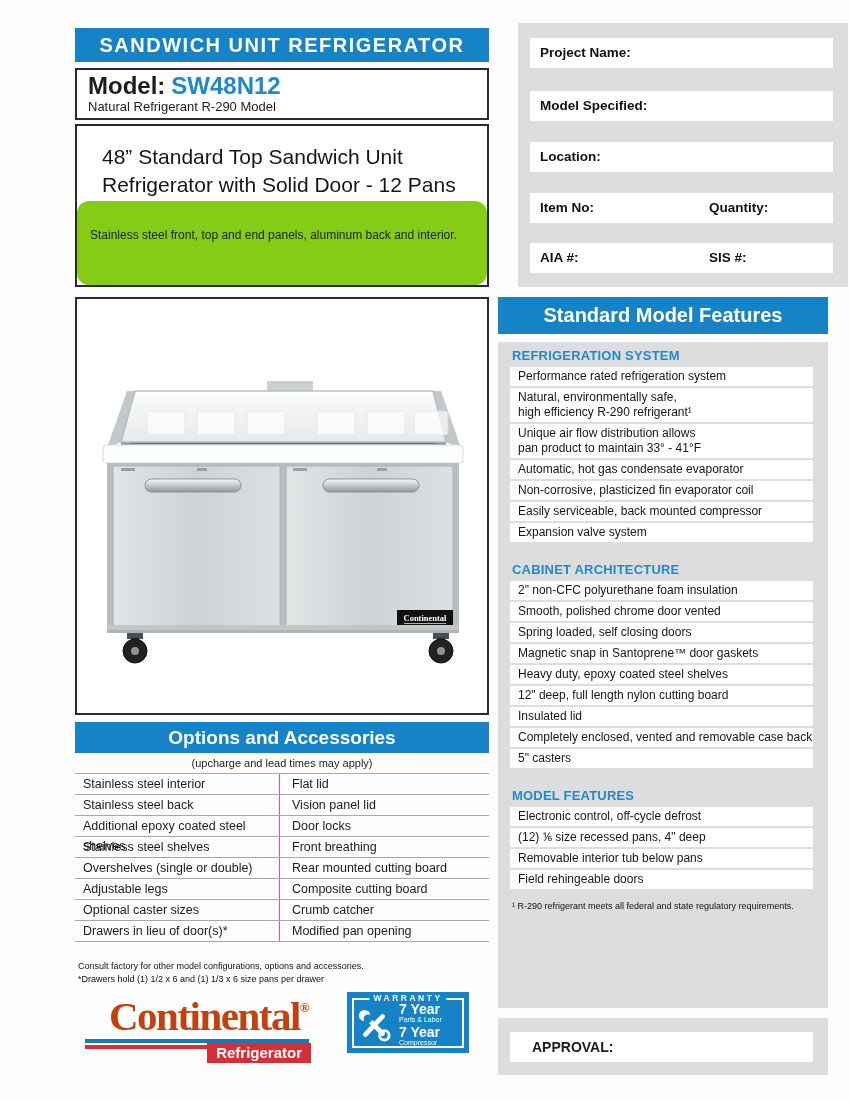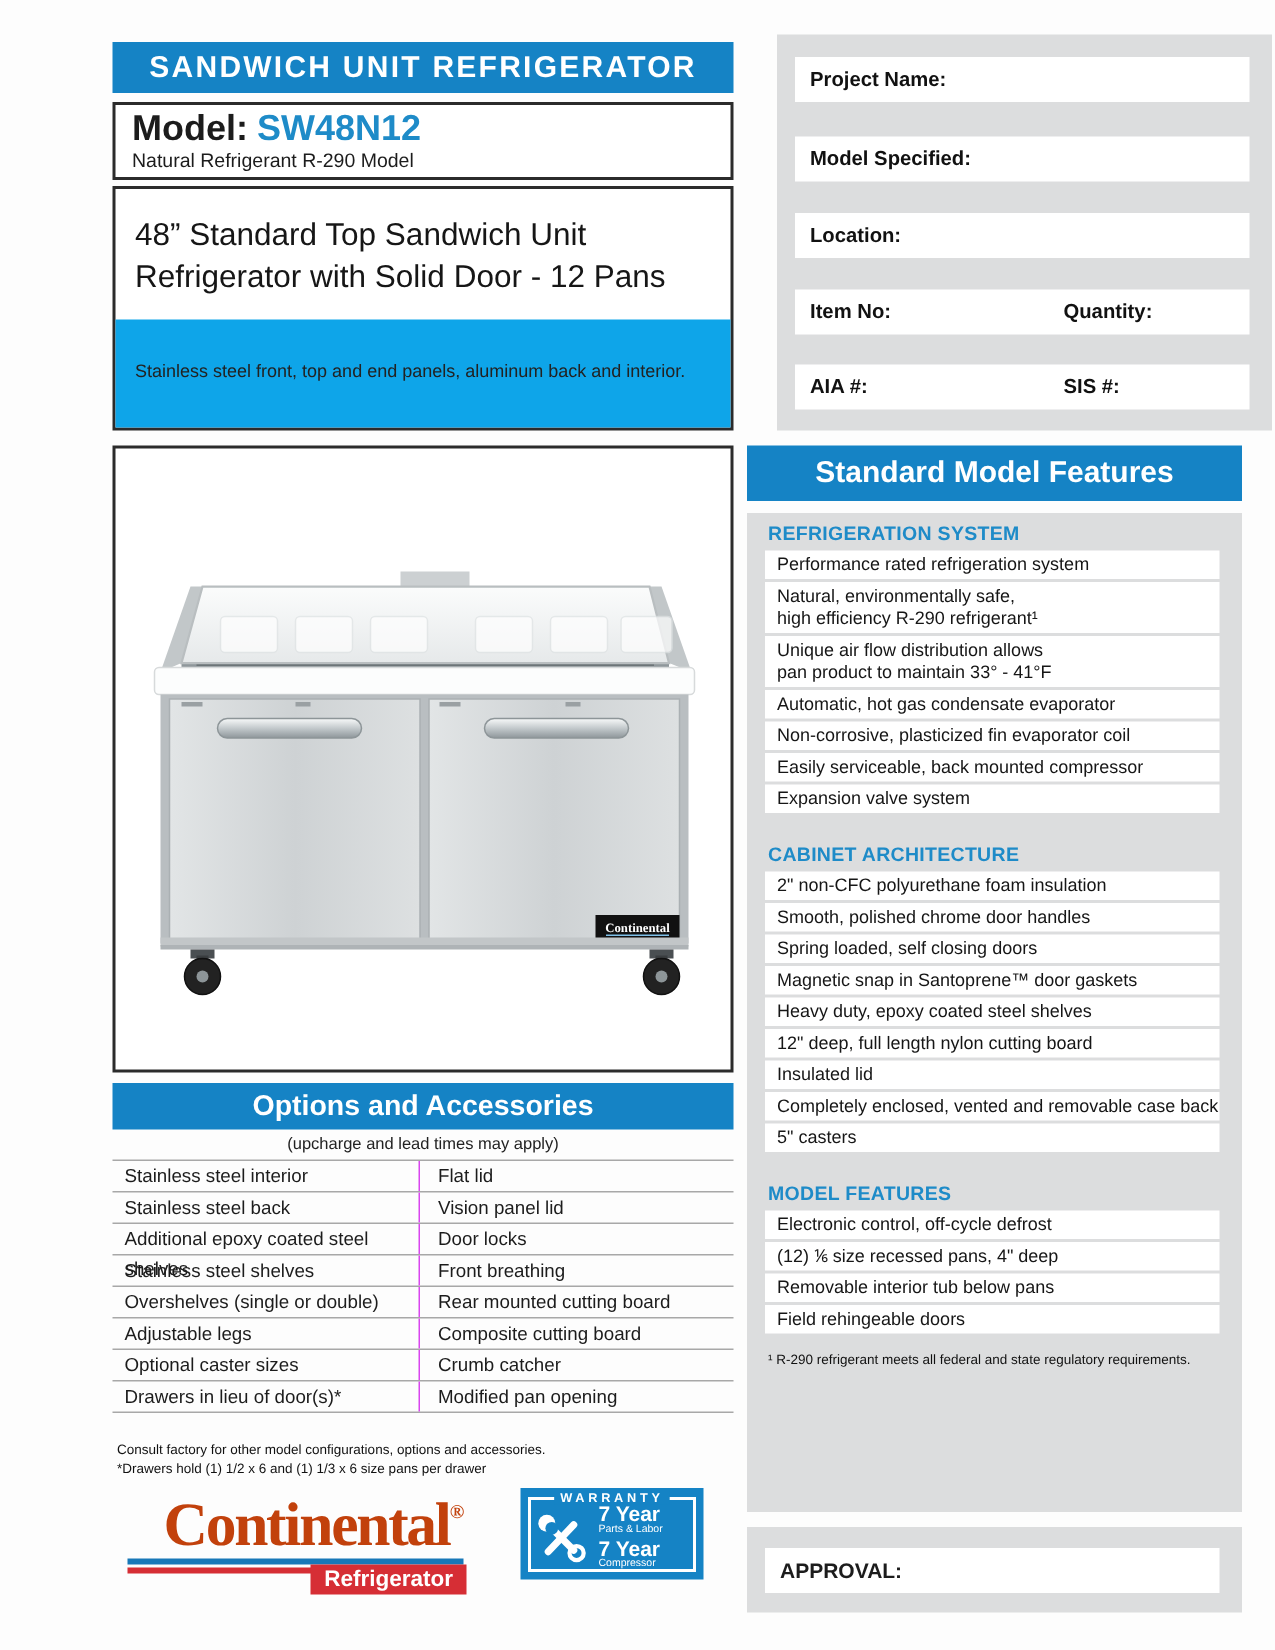--- a/index.html
+++ b/index.html
@@ -13,22 +13,22 @@
 
   
   .title-bar{left:75px;top:28px;width:414px;height:34px;font-size:20px;letter-spacing:1.5px;line-height:34px;}
   .model-box{left:75px;top:68px;width:414px;height:52px;border:2px solid #2b2b2b;box-sizing:border-box;
              background:#fff;padding:3px 0 0 11px;}
   .model-line{font-size:24px;font-weight:bold;line-height:26px;}
   .model-number{color:#1e8bc8;margin-left:6px;}
   .model-sub{font-size:13px;line-height:15px;}
   .desc-box{left:75px;top:124px;width:414px;height:163px;border:2px solid #2b2b2b;box-sizing:border-box;
             background:#fff;display:flex;flex-direction:column;}
-  .desc-text{flex:1;padding:17px 14px 0 13px;font-size:21px;line-height:28px;color:#161616;}
-  .desc-gray{height:72px;background:#0ea5e9;font-size:12px;padding:27px 14px 0 13px;box-sizing:border-box;color:#222;}
+  .desc-text{flex:1;padding:17px 14px 0 13px;font-size:21px;line-height:28px;color:#161616;margin-left:12px;}
+  .desc-gray{height:84px;background:#84cc16;font-size:12px;padding:27px 14px 0 13px;box-sizing:border-box;color:#222;border-radius:12px;}
   .image-box{left:75px;top:297px;width:414px;height:418px;border:2px solid #2b2b2b;box-sizing:border-box;background:#fff;}
 
   .options-bar{left:75px;top:722px;width:414px;height:31px;font-size:19px;line-height:31px;}
   .options-note{left:75px;top:757px;width:414px;text-align:center;font-size:11px;color:#222;}
   .options-table{left:75px;top:773px;width:414px;}
   .opt-row{display:flex;height:20px;border-top:1px solid #a8a8a8;}
   .opt-row:last-child{border-bottom:1px solid #a8a8a8;}
   .opt-cell{font-size:12.5px;line-height:20px;box-sizing:border-box;}
   .opt-left{width:205px;border-right:1px solid #d946ef;padding-left:8px;}
   .opt-right{flex:1;padding-left:12px;}
@@ -66,21 +66,21 @@
   .features-panel{left:498px;top:342px;width:330px;height:666px;background:#dcddde;box-sizing:border-box;
                   padding:6px 15px 0 12px;position:absolute;}
   .sec-heading{color:#1e8bc8;font-weight:bold;font-size:13px;margin:0 0 4px 2px;letter-spacing:0.2px;}
   .sec-gap{margin-top:20px;}
   .feat-row{background:#fff;font-size:12px;line-height:19px;padding-left:8px;margin-bottom:2px;color:#161616;}
   .feat-row.h2{line-height:15px;padding-top:2px;padding-bottom:2px;}
   .feat-footnote{font-size:9px;margin:12px 0 0 2px;color:#111;}
 
   .approval-panel{left:498px;top:1018px;width:330px;height:57px;background:#dcddde;position:absolute;}
   .approval-box{position:absolute;left:12px;top:14px;width:303px;height:30px;background:#fff;}
-  .approval-label{font-size:14px;font-weight:bold;line-height:30px;padding-left:10px;}
+  .approval-label{font-size:14px;font-weight:bold;line-height:30px;padding-left:22px;}
 </style>
 </head>
 <body>
 
 <div id="page">
 
   <div class="bluebar title-bar">SANDWICH UNIT REFRIGERATOR</div>
 
   <div class="abs model-box">
     <div class="model-line">
@@ -271,21 +271,21 @@
 high efficiency R-290 refrigerant¹</div>
     <div class="feat-row h2 pre">Unique air flow distribution allows
 pan product to maintain 33° - 41°F</div>
     <div class="feat-row">Automatic, hot gas condensate evaporator</div>
     <div class="feat-row">Non-corrosive, plasticized fin evaporator coil</div>
     <div class="feat-row">Easily serviceable, back mounted compressor</div>
     <div class="feat-row">Expansion valve system</div>
 
     <div class="sec-heading sec-gap">CABINET ARCHITECTURE</div>
     <div class="feat-row">2" non-CFC polyurethane foam insulation</div>
-    <div class="feat-row">Smooth, polished chrome door handles</div>
+    <div class="feat-row">Smooth, polished chrome door vented</div>
     <div class="feat-row">Spring loaded, self closing doors</div>
     <div class="feat-row">Magnetic snap in Santoprene™ door gaskets</div>
     <div class="feat-row">Heavy duty, epoxy coated steel shelves</div>
     <div class="feat-row">12" deep, full length nylon cutting board</div>
     <div class="feat-row">Insulated lid</div>
     <div class="feat-row">Completely enclosed, vented and removable case back</div>
     <div class="feat-row">5" casters</div>
 
     <div class="sec-heading sec-gap">MODEL FEATURES</div>
     <div class="feat-row">Electronic control, off-cycle defrost</div>

